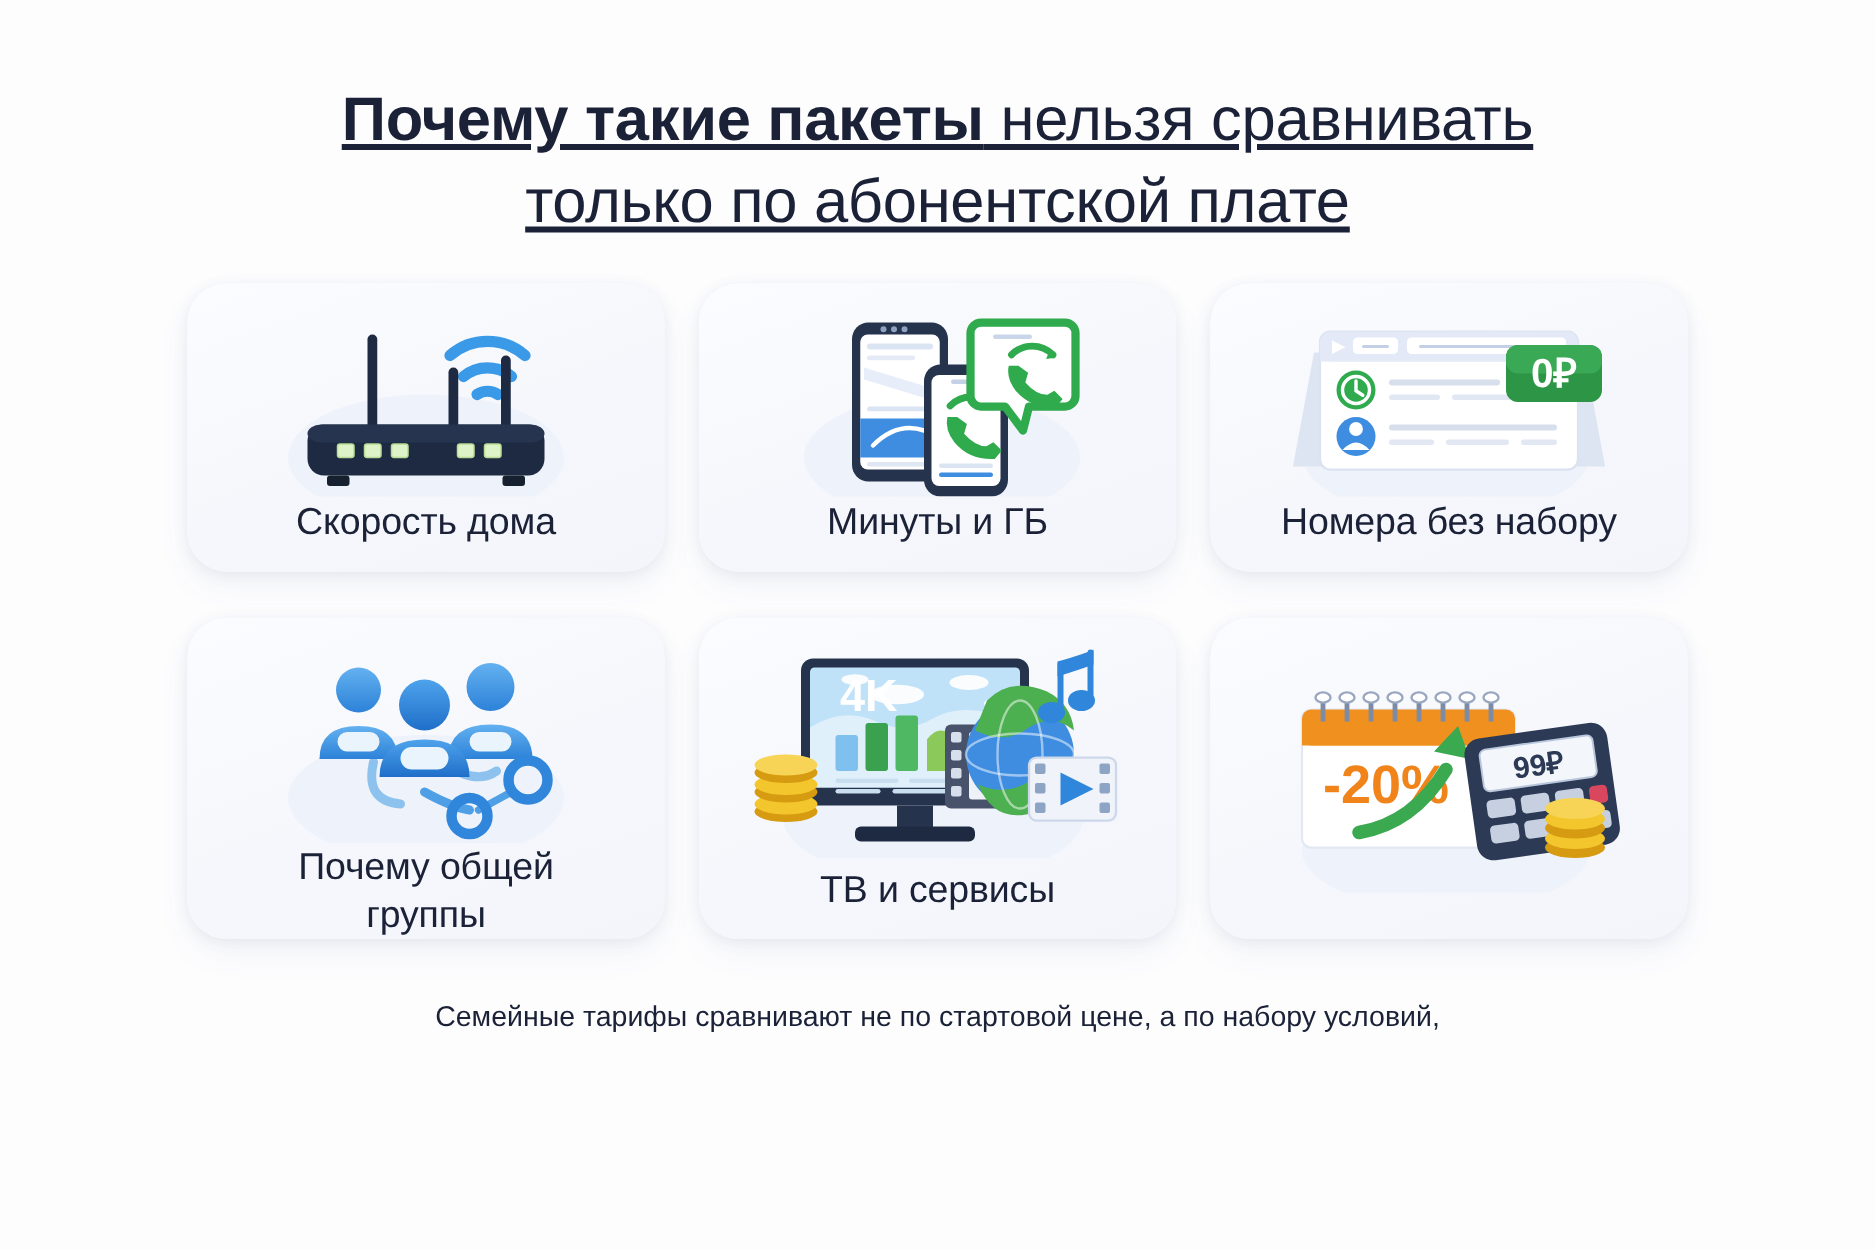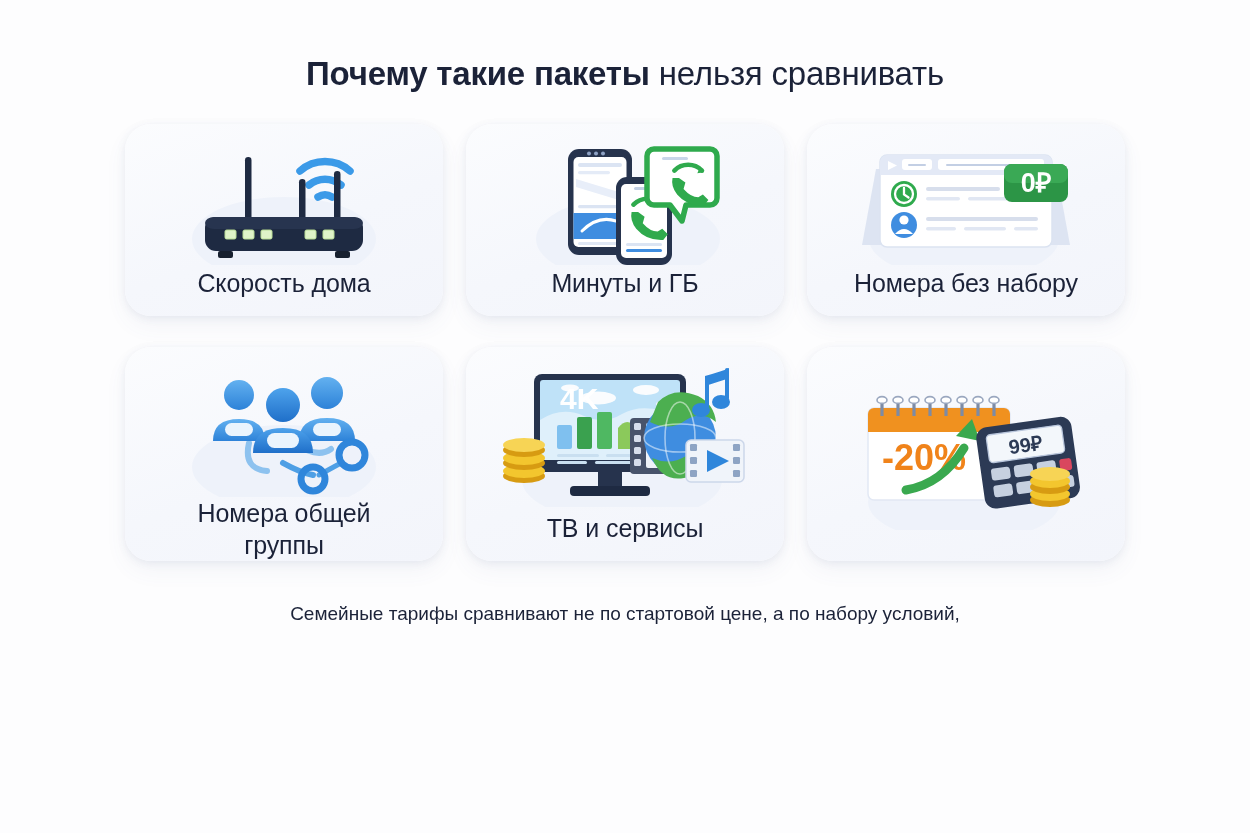--- a/index.html
+++ b/index.html
@@ -25,24 +25,25 @@
     padding-top: 52px;
   }
 
   
   .title-block {
     text-align: center;
     line-height: 1.33;
     margin-bottom: 28px;
   }
   .title-line {
-    font-size: 33px;
+    font-size: 41px;
     letter-spacing: -0.2px;
     color: #1b2238;
     white-space: nowrap;
+    text-decoration: underline;
   }
   .title-strong { font-weight: 700; }
   .title-normal { font-weight: 400; }
 
   
   .grid {
     width: 1000px;
     display: grid;
     grid-template-columns: repeat(3, 1fr);
     grid-template-rows: 192px 214px;
@@ -109,20 +110,21 @@
   .emoji-check { background: #3f8de0; }
   .emoji-money { background: #3aa757; }
 </style>
 </head>
 <body>
 
 <div class="page">
 
   <div class="title-block">
     <div class="title-line"><span class="title-strong">Почему такие пакеты</span><span class="title-normal"> нельзя сравнивать</span></div>
+    <div class="title-line title-normal">только по абонентской плате</div>
   </div>
 
   <div class="grid">
 
     <div class="card">
       <div class="illus">
         <svg width="230" height="130" viewBox="0 0 230 130">
           <ellipse cx="115" cy="104" rx="92" ry="42" fill="#eef2fa"></ellipse>
           <g stroke="#3b9ae8" stroke-width="7.5" fill="none" stroke-linecap="round">
             <path d="M131 36 A38 38 0 0 1 181 36"></path>
@@ -259,21 +261,21 @@
           <rect x="146" y="66" width="28" height="13" rx="6.5" fill="#eaf4fd"></rect>
 
           <circle cx="116" cy="48" r="17" fill="url(#blg2)"></circle>
           <path d="M86 96 q0 -25 30 -25 q30 0 30 25 z" fill="url(#blg2)"></path>
           <rect x="100" y="76" width="32" height="15" rx="7.5" fill="#eaf4fd"></rect>
 
           <circle cx="185" cy="98" r="13" fill="none" stroke="#2f86db" stroke-width="7"></circle>
           <circle cx="146" cy="122" r="12" fill="none" stroke="#2f86db" stroke-width="7"></circle>
         </svg>
       </div>
-      <div class="card-label two-line"><span>Номера общей</span><br><span>группы</span></div>
+      <div class="card-label two-line"><span>Почему общей</span><br><span>группы</span></div>
     </div>
 
     <div class="card">
       <div class="illus">
         <svg width="250" height="145" viewBox="0 0 250 145">
           <ellipse cx="122" cy="118" rx="100" ry="42" fill="#eef2fa"></ellipse>
 
           <rect x="34" y="12" width="152" height="98" rx="8" fill="#26334d"></rect>
           <rect x="40" y="18" width="140" height="80" rx="3" fill="#bfe2f8"></rect>
           <path d="M40 58 q22 -14 44 -4 q20 9 38 -2 q24 -13 58 4 v42 H40 Z" fill="#dff0fb"></path>

